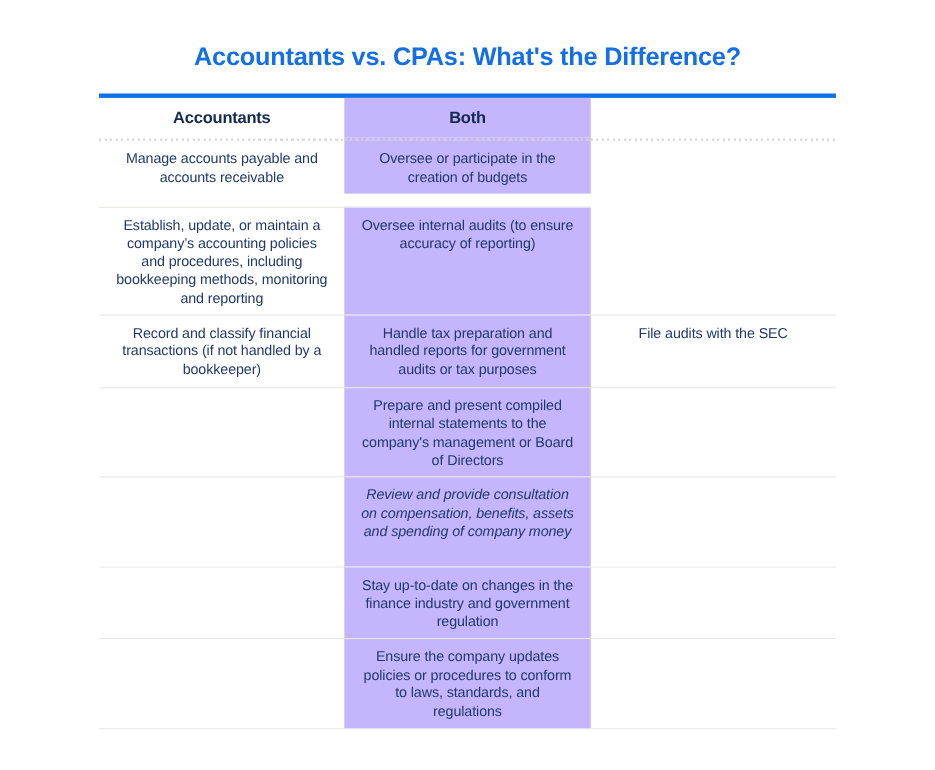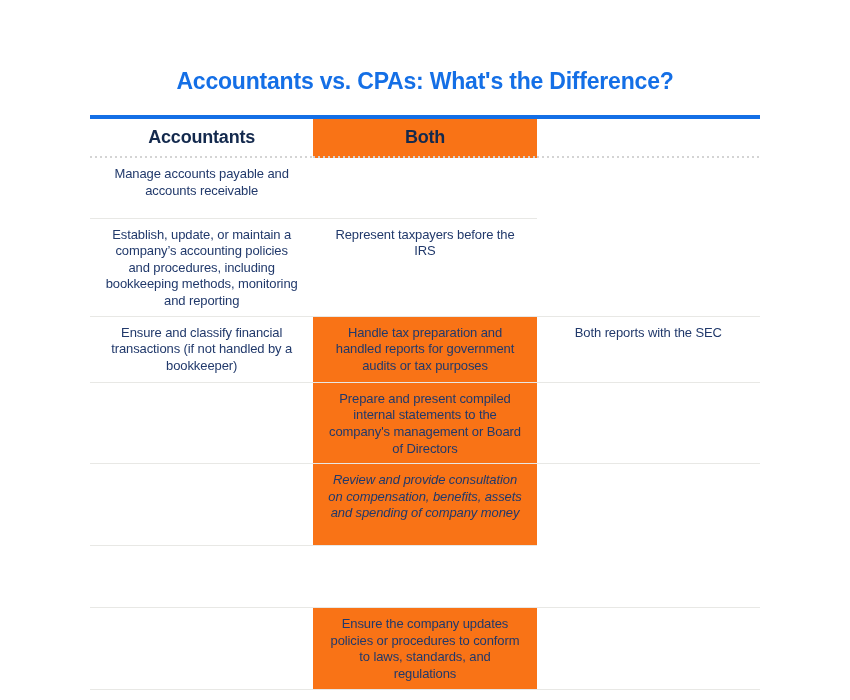--- a/index.html
+++ b/index.html
@@ -10,21 +10,21 @@
     height: 700px;
     font-family: "Liberation Sans", sans-serif;
     -webkit-font-smoothing: antialiased;
   }
   .page {
     width: 670px;
     margin: 0 auto;
   }
   .title {
     margin: 0;
-    padding-top: 69px;
+    padding-top: 39px;
     text-align: center;
     font-size: 23px;
     font-weight: bold;
     letter-spacing: -0.2px;
     color: #146fe6;
     line-height: 1.1;
   }
   .rule {
     height: 4px;
     background: #146fe6;
@@ -32,27 +32,27 @@
   }
   .grid-row {
     display: grid;
     grid-template-columns: 1fr 1fr 1fr;
   }
   .hcell {
     height: 36px;
     display: flex;
     align-items: center;
     justify-content: center;
-    font-size: 18px;
+    font-size: 15px;
     font-weight: bold;
     color: #13294d;
     letter-spacing: -0.2px;
   }
   .both-bg {
-    background: #f97316;
+    background: #c4b5fd;
   }
   .dot-row {
     display: grid;
     grid-template-columns: 1fr 1fr 1fr;
     height: 3px;
   }
   .dot-seg {
     background-image: repeating-linear-gradient(to right, #d4d4d4 0 2px, transparent 2px 5px);
     background-size: auto 2px;
     background-repeat: repeat-x;
@@ -100,47 +100,49 @@
     </div>
 
     <div class="dot-row">
       <div class="dot-seg"></div>
       <div class="dot-seg both-bg"></div>
       <div class="dot-seg"></div>
     </div>
 
     <div class="grid-row row first r0">
       <div class="cell">Manage accounts payable and accounts receivable</div>
+      <div class="cell both-bg">Oversee or participate in the creation of budgets</div>
     </div>
 
     <div class="grid-row row r1">
       <div class="cell">Establish, update, or maintain a company’s accounting policies and procedures, including bookkeeping methods, monitoring and reporting</div>
-      <div class="cell">Represent taxpayers before the IRS</div>
+      <div class="cell both-bg">Oversee internal audits (to ensure accuracy of reporting)</div>
     </div>
 
     <div class="grid-row row r2">
-      <div class="cell">Ensure and classify financial transactions (if not handled by a bookkeeper)</div>
+      <div class="cell">Record and classify financial transactions (if not handled by a bookkeeper)</div>
       <div class="cell both-bg">Handle tax preparation and handled reports for government audits or tax purposes</div>
-      <div class="cell">Both reports with the SEC</div>
+      <div class="cell">File audits with the SEC</div>
     </div>
 
     <div class="grid-row row r3">
       <div class="cell"></div>
       <div class="cell both-bg">Prepare and present compiled internal statements to the company's management or Board of Directors</div>
       <div class="cell"></div>
     </div>
 
     <div class="grid-row row r4">
       <div class="cell"></div>
       <div class="cell both-bg">Review and provide consultation on compensation, benefits, assets and spending of company money</div>
       <div class="cell"></div>
     </div>
 
     <div class="grid-row row r5">
       <div class="cell"></div>
+      <div class="cell both-bg">Stay up-to-date on changes in the finance industry and government regulation</div>
       <div class="cell"></div>
     </div>
 
     <div class="grid-row row r6">
       <div class="cell"></div>
       <div class="cell both-bg">Ensure the company updates policies or procedures to conform to laws, standards, and regulations</div>
       <div class="cell"></div>
     </div>
 
   </div>

